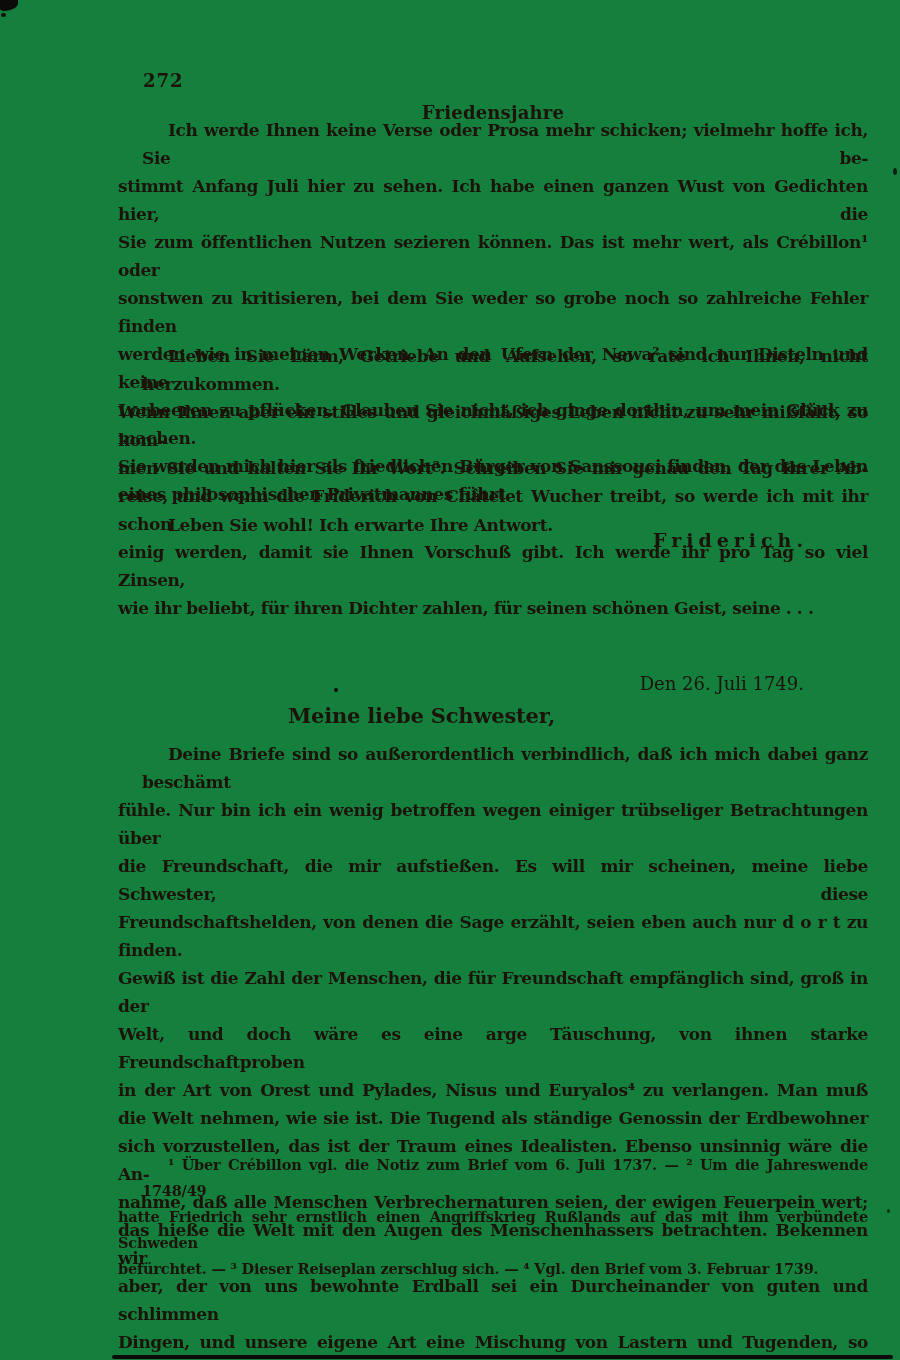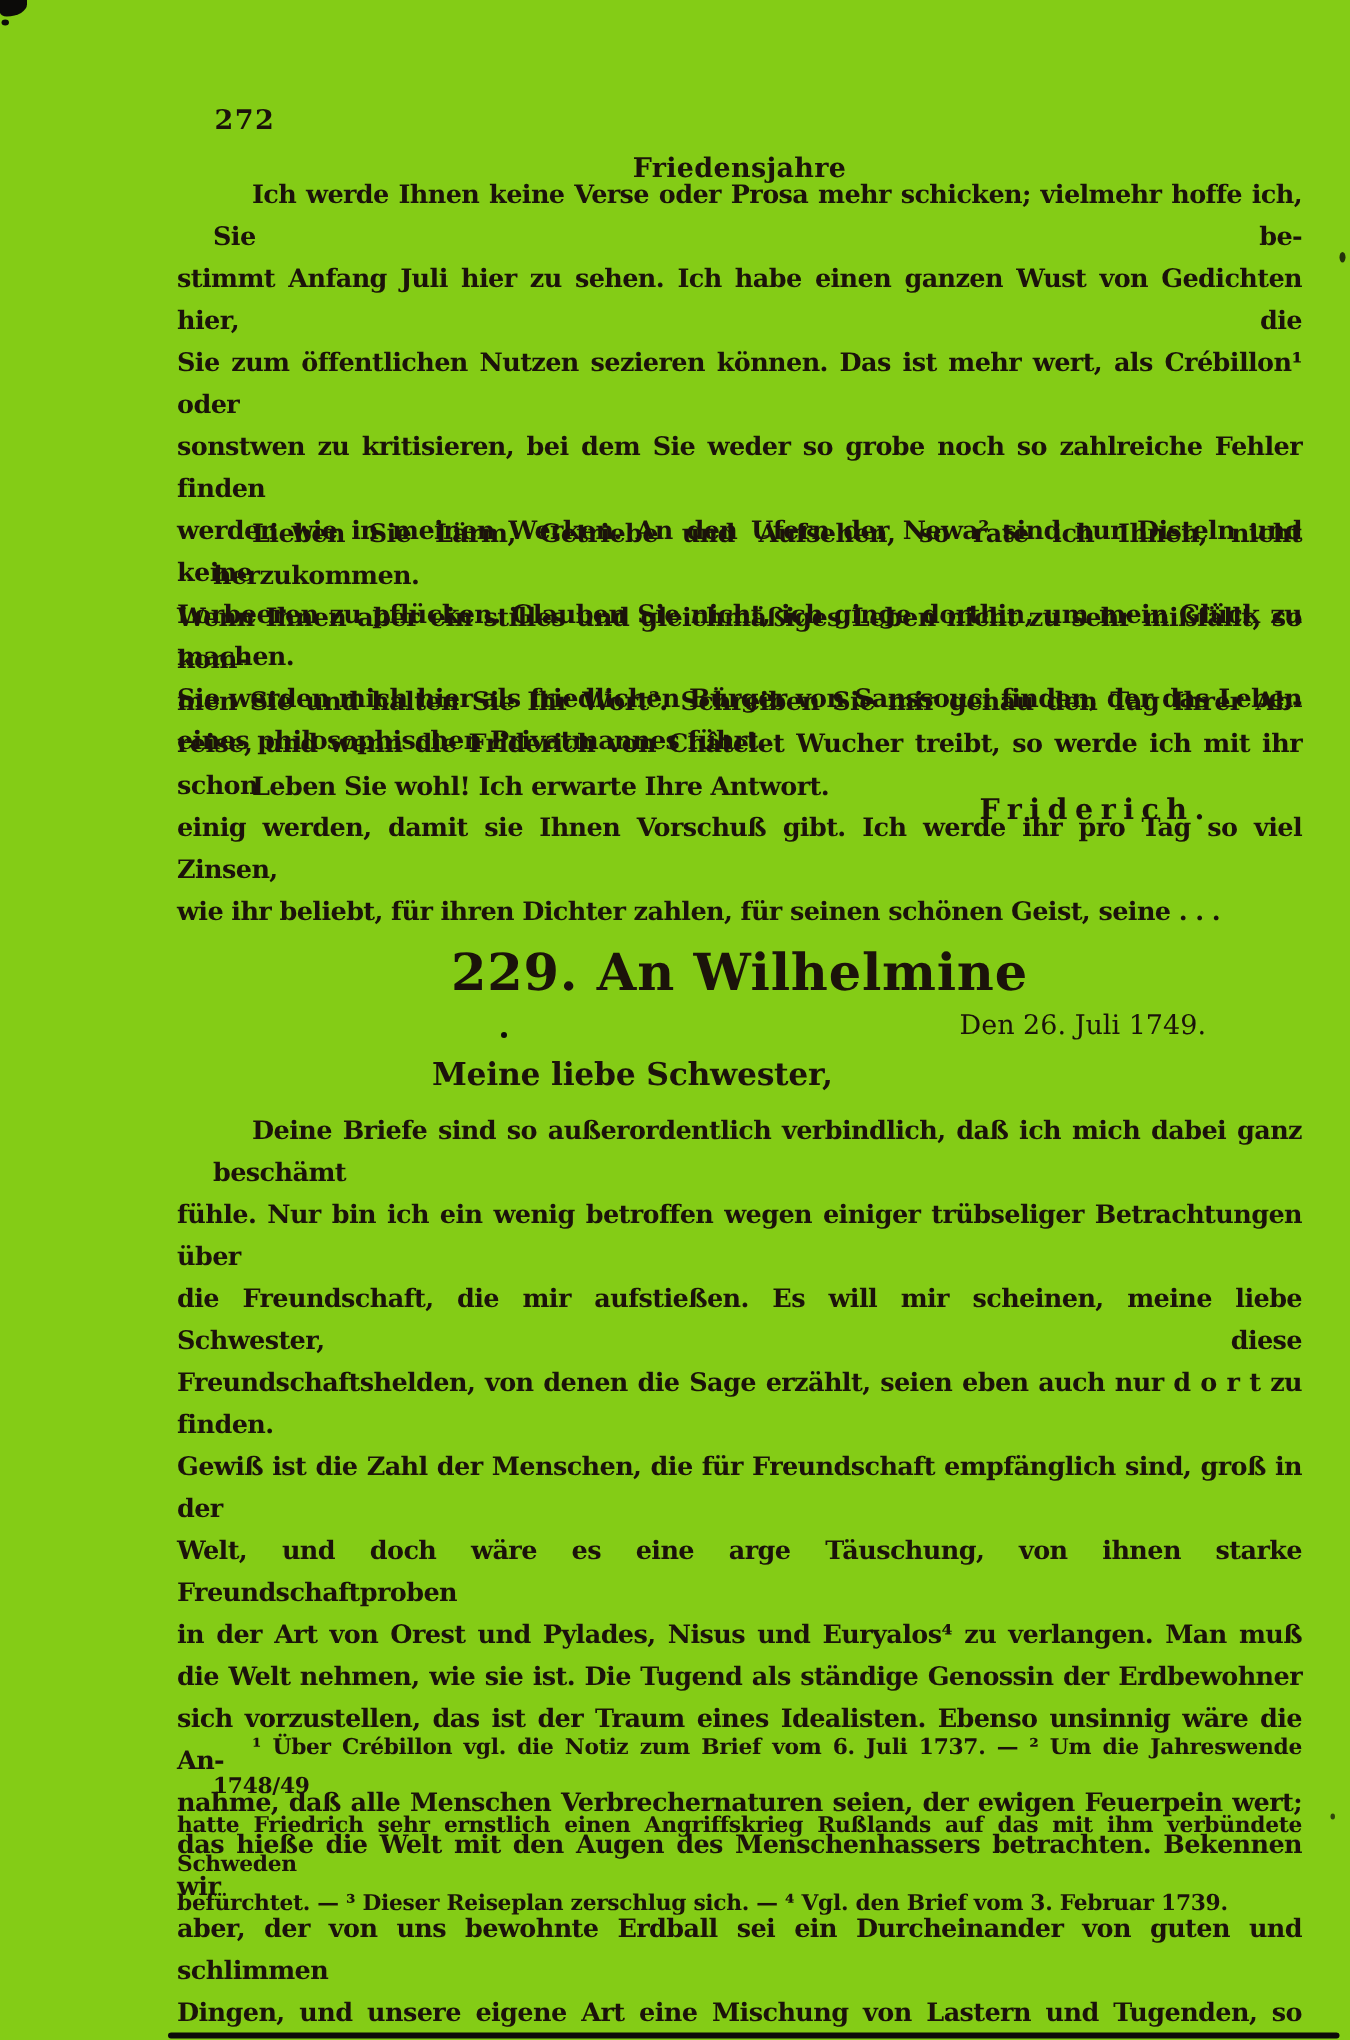--- a/index.html
+++ b/index.html
@@ -1,20 +1,20 @@
 <!DOCTYPE html>
 <html><head>
 <meta charset="utf-8">
 <style>
   html, body { margin: 0; padding: 0; background: #e8e8e8; }
   .page {
     position: relative;
     width: 900px;
     height: 1360px;
-    background: #84cc16;
+    background: #15803d;
     overflow: hidden;
     font-family: "DejaVu Serif", serif;
     color: #1b130a;
   }
   
   .running-head { position: absolute; top: 70px; left: 118px; width: 750px; height: 26px; }
   .page-number {
     position: absolute; left: 25px; top: 0;
     font-size: 18px; font-weight: bold; letter-spacing: 1px;
   }
@@ -98,21 +98,20 @@
       <div class="tline">einig werden, damit sie Ihnen Vorschuß gibt.  Ich werde ihr pro Tag so viel Zinsen,</div>
       <div class="tline lastline">wie ihr beliebt, für ihren Dichter zahlen, für seinen schönen Geist, seine . . .</div>
     </div>
 
   <div class="tblock p3">
       <div class="tline indent lastline">Leben Sie wohl!  Ich erwarte Ihre Antwort.</div>
     </div>
 
   <div class="signature">Friderich.</div>
 
-  <div class="letter-heading">229. An Wilhelmine</div>
 
   <div class="letter-date">Den 26. Juli 1749.</div>
 
   <div class="salutation">Meine liebe Schwester,</div>
 
   <div class="tblock p4">
       <div class="tline indent">Deine Briefe sind so außerordentlich verbindlich, daß ich mich dabei ganz beschämt</div>
       <div class="tline">fühle.  Nur bin ich ein wenig betroffen wegen einiger trübseliger Betrachtungen über</div>
       <div class="tline">die Freundschaft, die mir aufstießen. Es will mir scheinen, meine liebe Schwester, diese</div>
       <div class="tline">Freundschaftshelden, von denen die Sage erzählt, seien eben auch nur d o r t zu finden.</div>

